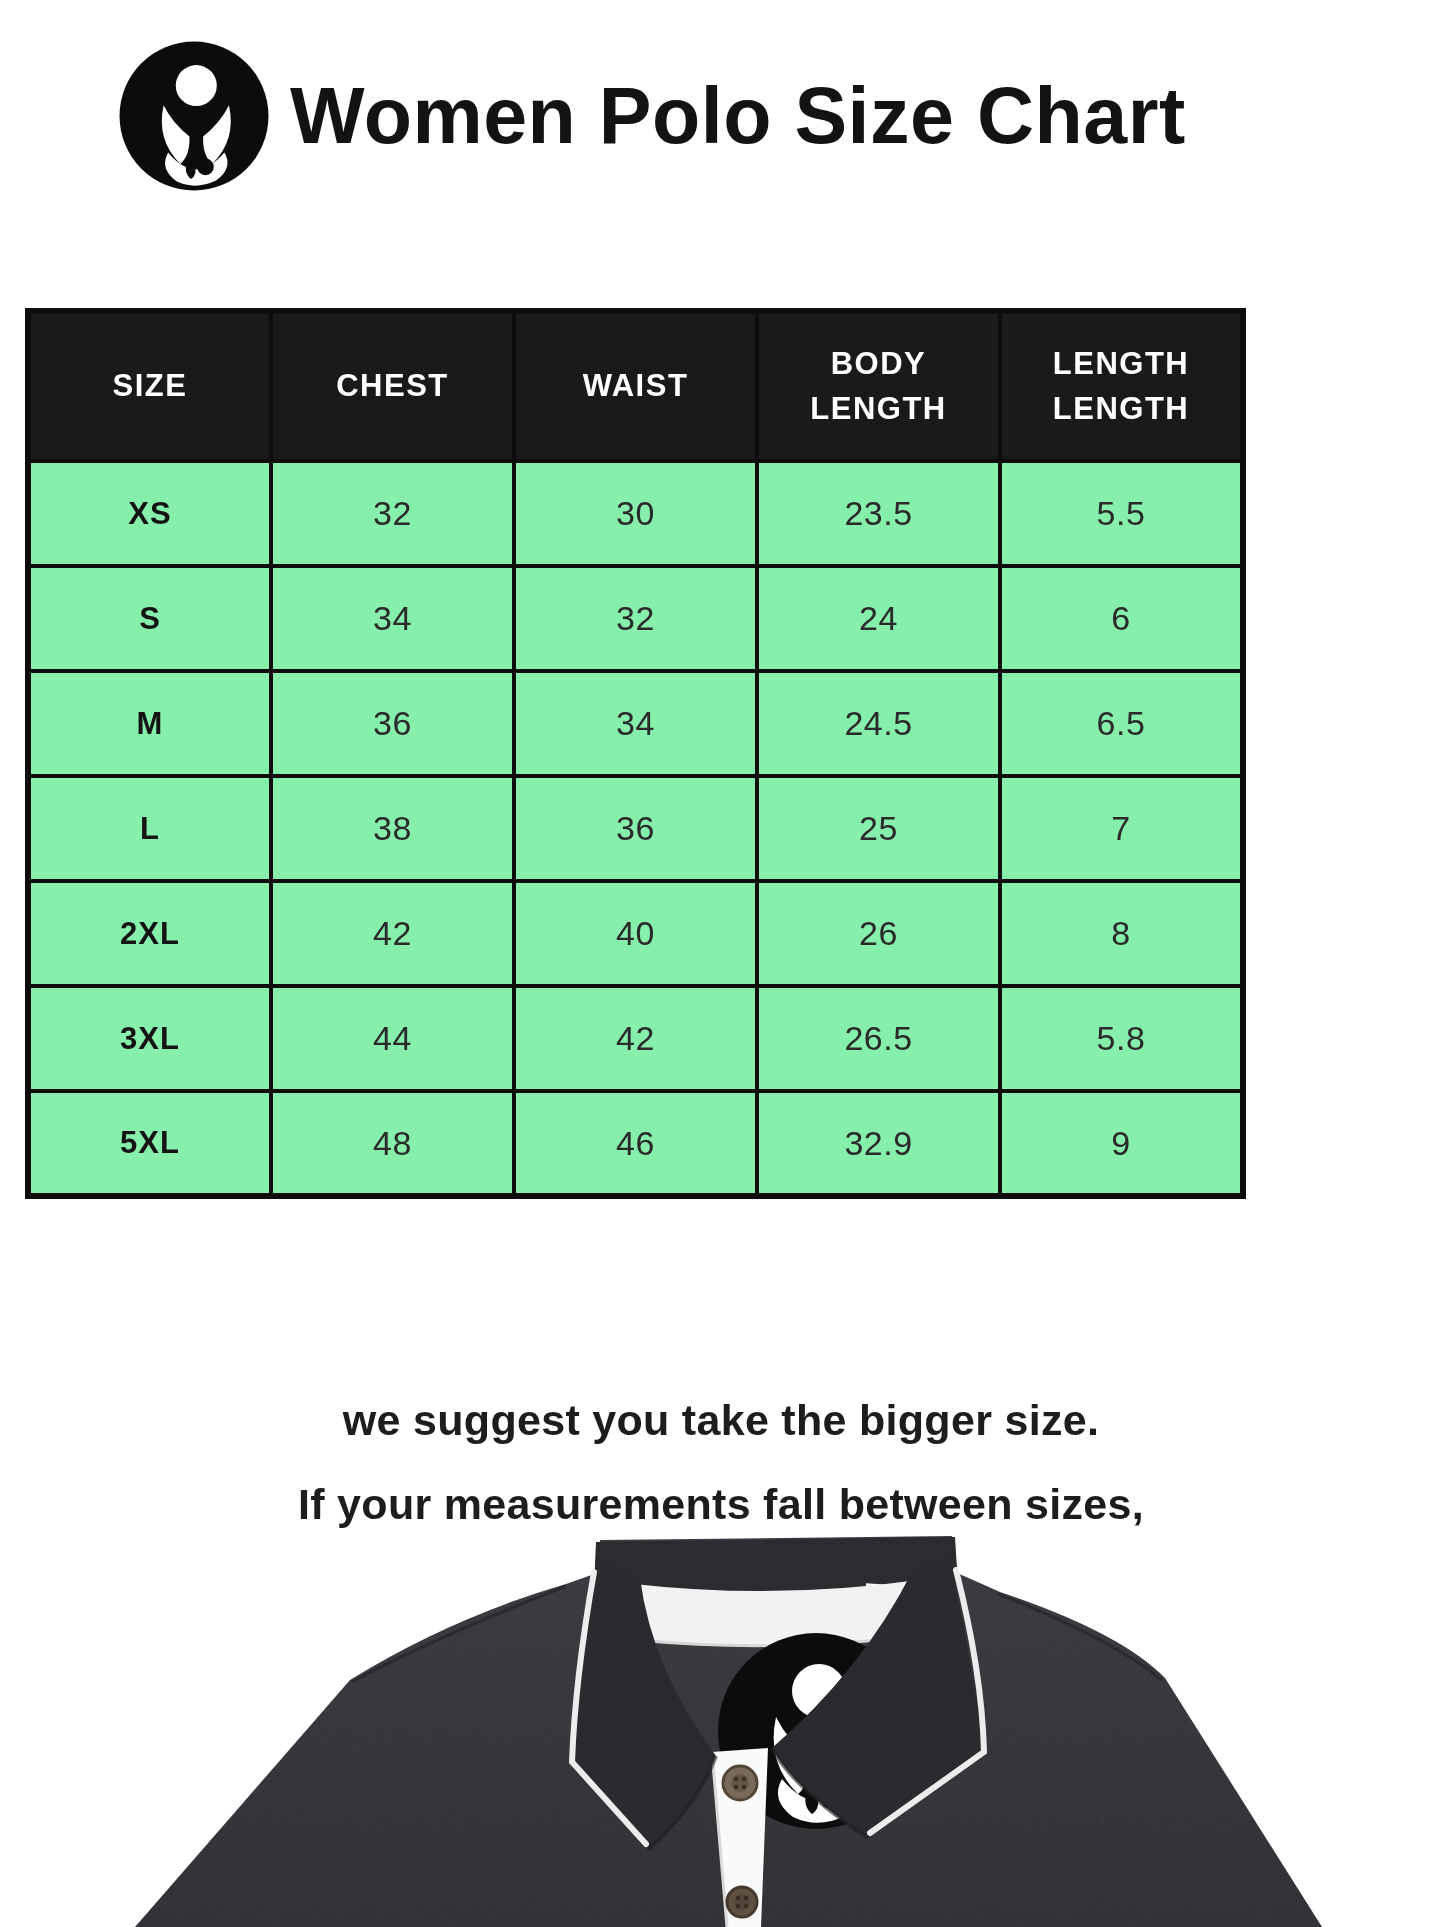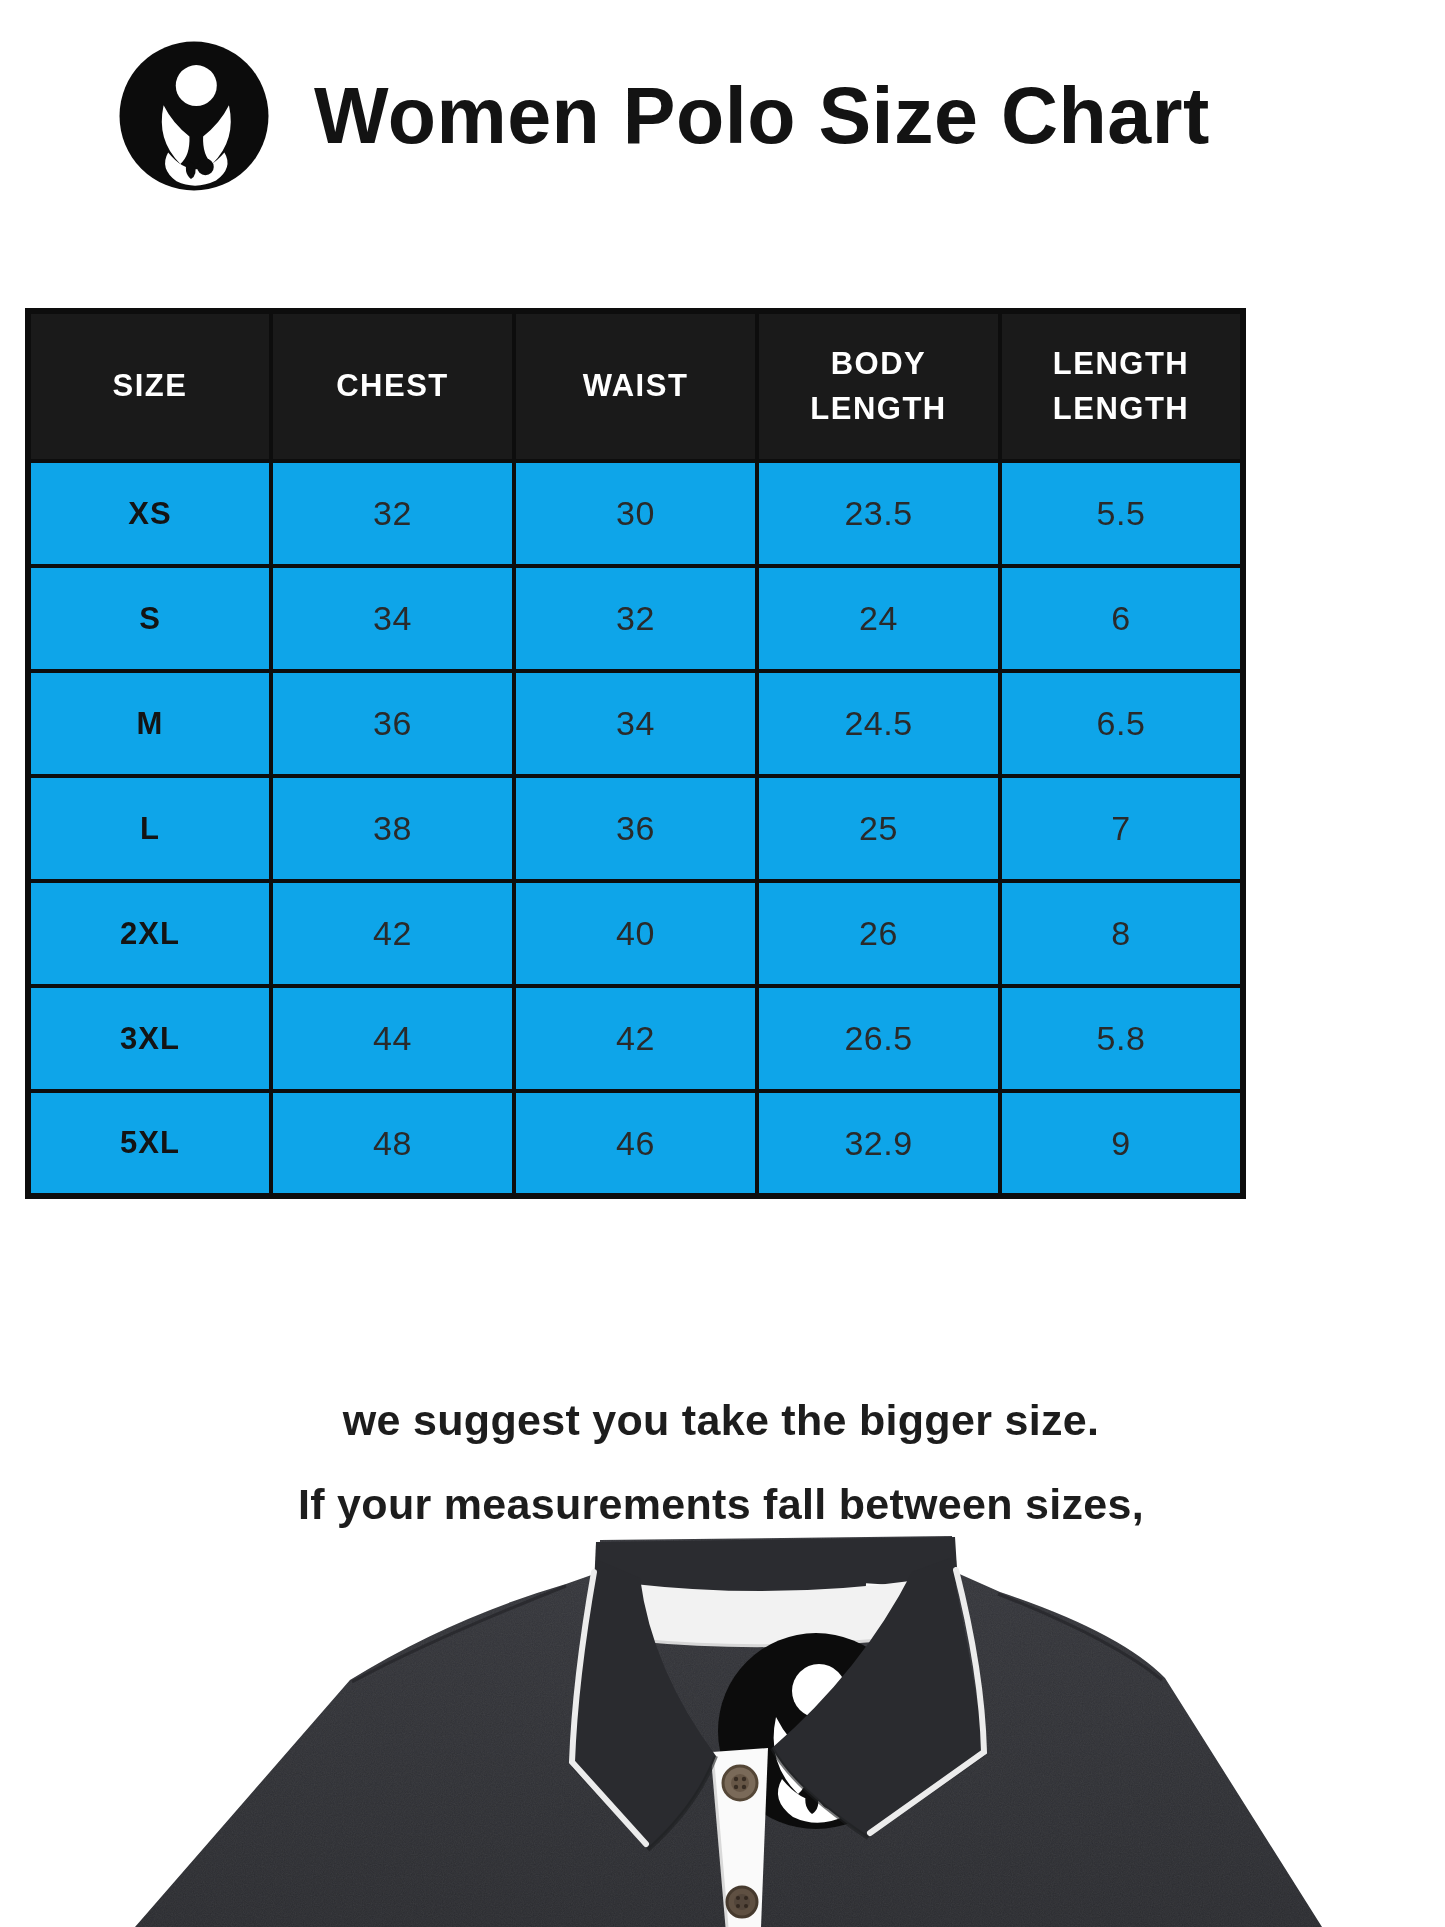--- a/index.html
+++ b/index.html
@@ -3,37 +3,37 @@
 <meta charset="utf-8">
 <style>
   * { margin:0; padding:0; box-sizing:border-box; }
   html,body { background:#ffffff; }
   .page {
     position:relative; width:1445px; height:1927px; overflow:hidden;
     background:#ffffff; font-family:"Liberation Sans", sans-serif;
   }
 
   
-  .brand-header { position:absolute; top:40px; left:118px; display:flex; align-items:center; gap:44px; }
+  .brand-header { position:absolute; top:40px; left:118px; display:flex; align-items:center; gap:20px; }
   .brand-logo { width:152px; height:152px; flex:0 0 auto; }
   .page-title { font-size:79px; font-weight:700; color:#131313; letter-spacing:0.5px; white-space:nowrap; }
 
   
   table.size-table {
     position:absolute; left:25px; top:308px; width:1221px;
     border-collapse:collapse; table-layout:fixed;
     border:6px solid #0d0d0d;
   }
   .size-table th, .size-table td { border:4px solid #0d0d0d; text-align:center; vertical-align:middle; }
   .size-table th {
     background:#1a1a1a; color:#ffffff; height:150px;
     font-size:31px; font-weight:700; letter-spacing:1.5px;
     padding:0 46px; line-height:1.45;
   }
-  .size-table td { background:#0ea5e9; height:105px; font-size:34px; font-weight:400; color:#2a2a2a; letter-spacing:0.5px; }
+  .size-table td { background:#86efac; height:105px; font-size:34px; font-weight:400; color:#2a2a2a; letter-spacing:0.5px; }
   .size-table td.size-col { font-weight:700; font-size:31px; color:#141414; letter-spacing:1px; }
 
   
   .note { position:absolute; top:1378px; left:25px; width:1392px; text-align:center;
           font-size:43px; font-weight:700; color:#1d1d1d; line-height:84px; letter-spacing:0.3px; }
 
   
   .product-photo { position:absolute; top:1520px; left:0; width:1445px; height:407px; }
   .product-photo svg { display:block; width:100%; height:100%; }
 </style>

